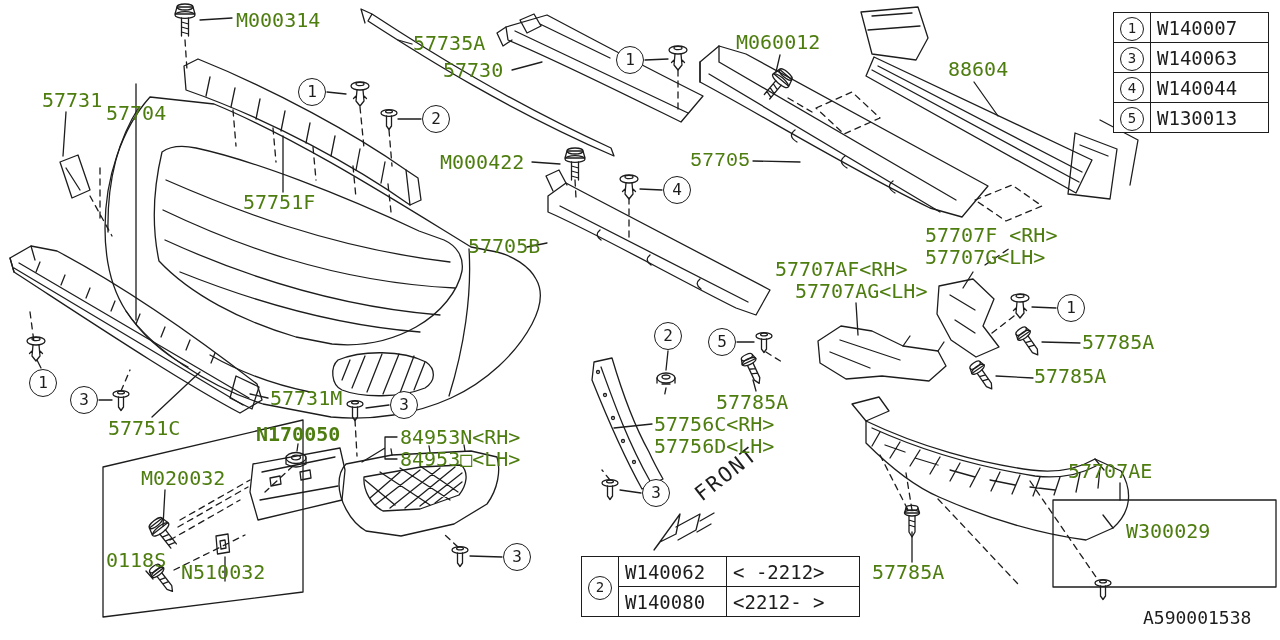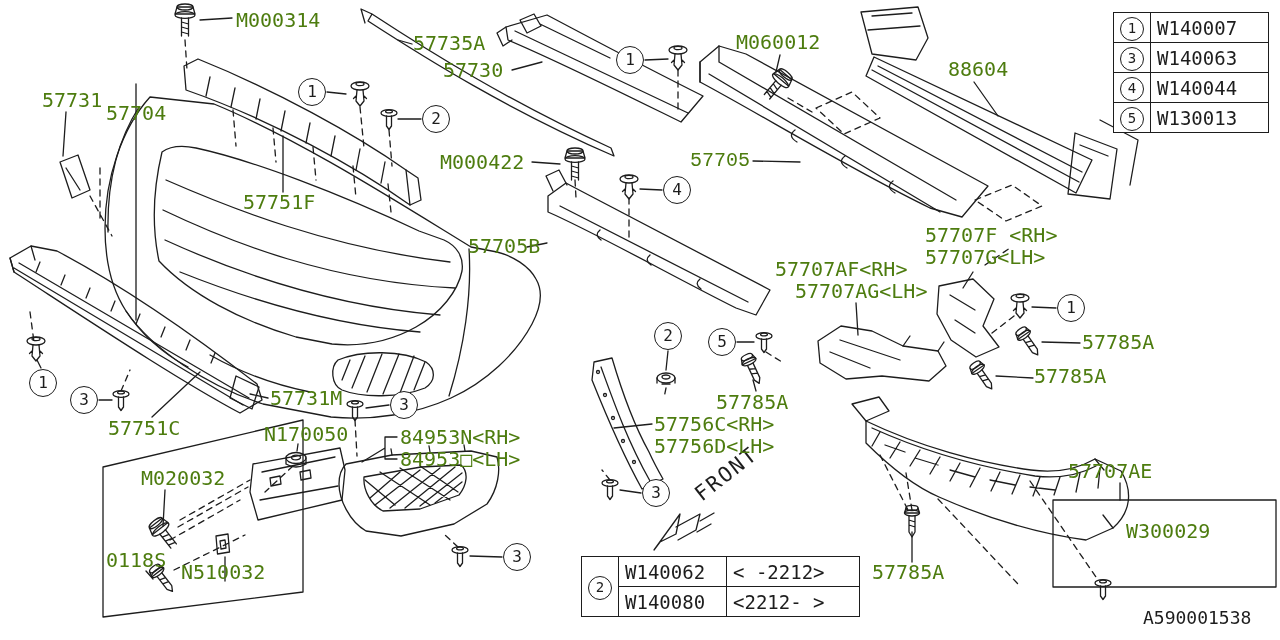--- a/index.html
+++ b/index.html
@@ -257,21 +257,21 @@
       <div class="plabel" style="left: 690px; top: 151px; font-family: Liberation Mono, monospace;">57705</div>
       <div class="plabel" style="left: 925px; top: 225px;">57707F &lt;RH&gt;</div>
       <div class="plabel" style="left: 925px; top: 247px;">57707G&lt;LH&gt;</div>
       <div class="plabel" style="left: 775px; top: 259px;">57707AF&lt;RH&gt;</div>
       <div class="plabel" style="left: 775px; top: 281px; margin-left: 20px;">57707AG&lt;LH&gt;</div>
       <div class="plabel" style="left: 1082px; top: 332px;">57785A</div>
       <div class="plabel" style="left: 1034px; top: 366px;">57785A</div>
       <div class="plabel" style="left: 716px; top: 392px;">57785A</div>
       <div class="plabel" style="left: 270px; top: 388px;">57731M</div>
       <div class="plabel" style="left: 108px; top: 418px;">57751C</div>
-      <div class="plabel" style="left: 264px; top: 424px;">N170050</div>
+      <div class="plabel" style="left: 256px; top: 424px; font-weight: bold;">N170050</div>
       <div class="plabel" style="left: 400px; top: 427px;">84953N&lt;RH&gt;</div>
       <div class="plabel" style="left: 400px; top: 449px;">84953□&lt;LH&gt;</div>
       <div class="plabel" style="left: 654px; top: 414px;">57756C&lt;RH&gt;</div>
       <div class="plabel" style="left: 654px; top: 436px; text-align: right;">57756D&lt;LH&gt;</div>
       <div class="plabel" style="left: 141px; top: 468px;">M020032</div>
       <div class="plabel" style="left: 106px; top: 550px;">0118S</div>
       <div class="plabel" style="left: 181px; top: 562px;">N510032</div>
       <div class="plabel" style="left: 1068px; top: 461px;">57707AE</div>
       <div class="plabel" style="left: 1126px; top: 521px;">W300029</div>
       <div class="plabel" style="left: 872px; top: 562px;">57785A</div>

